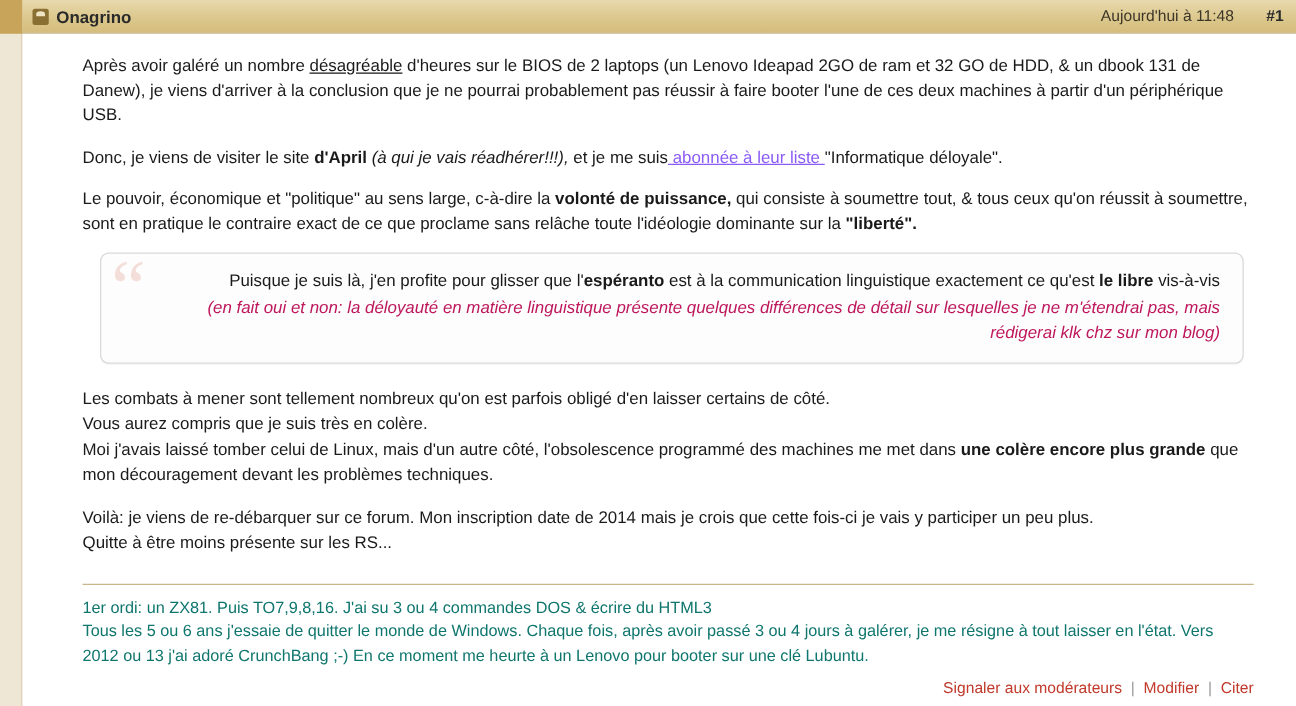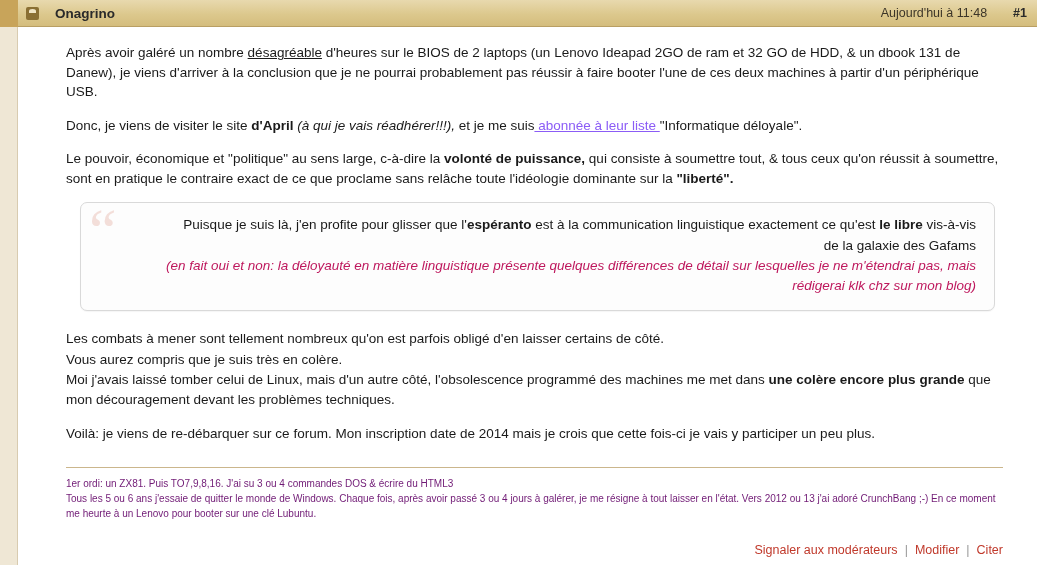--- a/index.html
+++ b/index.html
@@ -55,21 +55,21 @@
     background: linear-gradient(180deg, #e8d9ae 0%, #dcc88d 55%, #d4bd7d 100%);
     border-bottom: 1px solid #b99f63;
     box-sizing: border-box;
     display: flex;
     align-items: center;
     padding: 0 10px 0 8px;
   }
   .author-block {
     display: flex;
     align-items: center;
-    gap: 16px;
+    gap: 6px;
   }
   .avatar-icon {
     width: 13px;
     height: 13px;
     border-radius: 2px;
     background: #8a6f33;
     display: inline-block;
     position: relative;
   }
   .avatar-icon::after {
@@ -154,23 +154,23 @@
     color: #be185d;
   }
 
   
   .sig-sep {
     border: none;
     border-top: 1px solid #cbb68c;
     margin: 22px 0 8px 0;
   }
   .signature {
-    font-size: 10px;
+    font-size: 13px;
     line-height: 1.5;
-    color: #701a75;
+    color: #0f766e;
   }
 
   
   .post-actions {
     position: absolute;
     right: 34px;
     bottom: 8px;
     font-size: 12.5px;
     display: flex;
     align-items: center;
@@ -214,35 +214,35 @@
 
     <p class="para">
       <span>Le pouvoir, économique et "politique" au sens large, c-à-dire la </span><b>volonté de puissance,</b><span> qui consiste à soumettre tout, &amp; tous ceux qu'on réussit à soumettre,  sont en pratique le contraire exact de ce que proclame sans relâche toute l'idéologie dominante sur la </span><b>"liberté".</b>
     </p>
 
     <div class="quote">
       <span class="quote-mark">“</span>
       <span class="qline">
         <span>Puisque je suis là, j'en profite pour glisser que l'</span><b>espéranto</b><span> est à la communication linguistique exactement ce qu'est </span><b>le libre</b><span> vis-à-vis</span>
       </span>
-      <span class="qline">de la galaxie des Gafams</span>
       <span class="qline qnote">(en fait oui et non: la déloyauté en matière linguistique présente quelques différences de détail sur lesquelles je ne m'étendrai pas, mais</span>
       <span class="qline qnote">rédigerai klk chz sur mon blog)</span>
     </div>
 
     <div class="block-lines">
       <div>Les combats à mener sont tellement nombreux qu'on est parfois obligé d'en laisser certains de côté.</div>
       <div>Vous aurez compris que je suis très en colère.</div>
       <div>
         <span>Moi j'avais laissé tomber celui de Linux, mais d'un autre côté, l'obsolescence programmé des machines me met dans </span><b>une colère encore plus grande</b><span> que mon découragement devant les problèmes techniques.</span>
       </div>
     </div>
 
     <div class="block-lines">
       <div>Voilà: je viens de re-débarquer sur ce forum. Mon inscription date de 2014 mais je crois que cette fois-ci je vais y participer un peu plus.</div>
+      <div>Quitte à être moins présente sur les RS...</div>
     </div>
 
     <hr class="sig-sep">
 
     <div class="signature">
       <div>1er ordi: un ZX81. Puis TO7,9,8,16. J'ai su 3 ou 4 commandes DOS &amp; écrire du HTML3</div>
       <div>Tous les 5 ou 6 ans j'essaie de quitter le monde de Windows. Chaque fois, après avoir passé 3 ou 4 jours à galérer, je me résigne à tout laisser en l'état. Vers 2012 ou 13 j'ai adoré CrunchBang ;-) En ce moment me heurte à un Lenovo pour booter sur une clé Lubuntu.</div>
     </div>
 
   </div>

